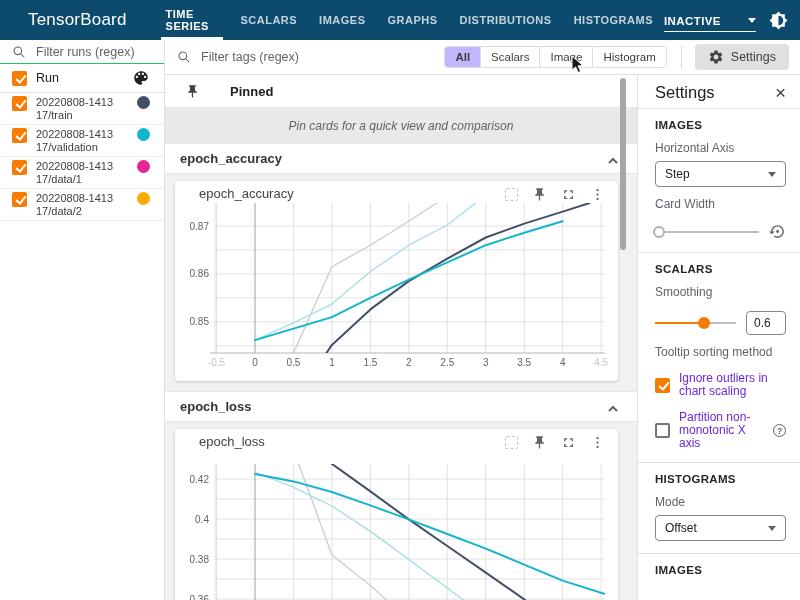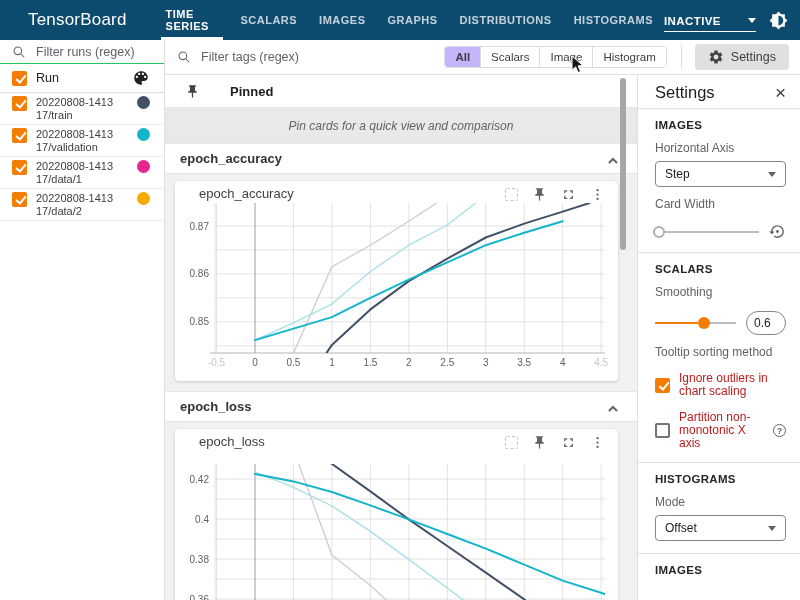--- a/index.html
+++ b/index.html
@@ -97,24 +97,24 @@
     justify-content:space-between;padding:12px 9px;font-size:12px;color:#202124;cursor:pointer;}
   .dd-arrow{width:0;height:0;border-left:4px solid transparent;border-right:4px solid transparent;border-top:5px solid #5f6368;}
   .slider-row{display:flex;align-items:center;margin-top:12px;gap:10px;}
   .slider{position:relative;flex:1;height:12px;cursor:pointer;}
   .slider .track{position:absolute;left:0;right:0;top:5px;height:2px;background:#bdbdbd;}
   .slider .fill{position:absolute;left:0;top:5px;height:2px;background:#f57c00;}
   .slider .knob{position:absolute;top:0;width:12px;height:12px;border-radius:50%;background:#f57c00;}
   .slider .knob.hollow{background:#fff;border:2px solid #b0b0b0;}
   .reset-icon{width:17px;height:17px;flex:0 0 auto;cursor:pointer;}
   .reset-icon svg{width:17px;height:17px;fill:#5f6368;}
-  .val-box{width:40px;height:24px;border:1px solid #80868b;border-radius:12px;display:flex;align-items:center;
+  .val-box{width:40px;height:24px;border:1px solid #80868b;border-radius:4px;display:flex;align-items:center;
     padding-left:7px;font-size:12px;color:#202124;}
   .check-row{display:flex;align-items:center;gap:9px;margin-top:13px;}
-  .check-row .lbl{font-size:12px;color:#b91c1c;line-height:13px;}
+  .check-row .lbl{font-size:12px;color:#6d28d9;line-height:13px;}
   .help-circ{width:13px;height:13px;border:1.3px solid #5f6368;border-radius:50%;display:inline-flex;align-items:center;
     justify-content:center;font-size:8.5px;font-weight:700;color:#5f6368;flex:0 0 auto;}
 
   .cursor{position:absolute;left:571px;top:55px;z-index:50;pointer-events:none;}
 </style>
 </head>
 <body>
 
 <div class="screen">
 

